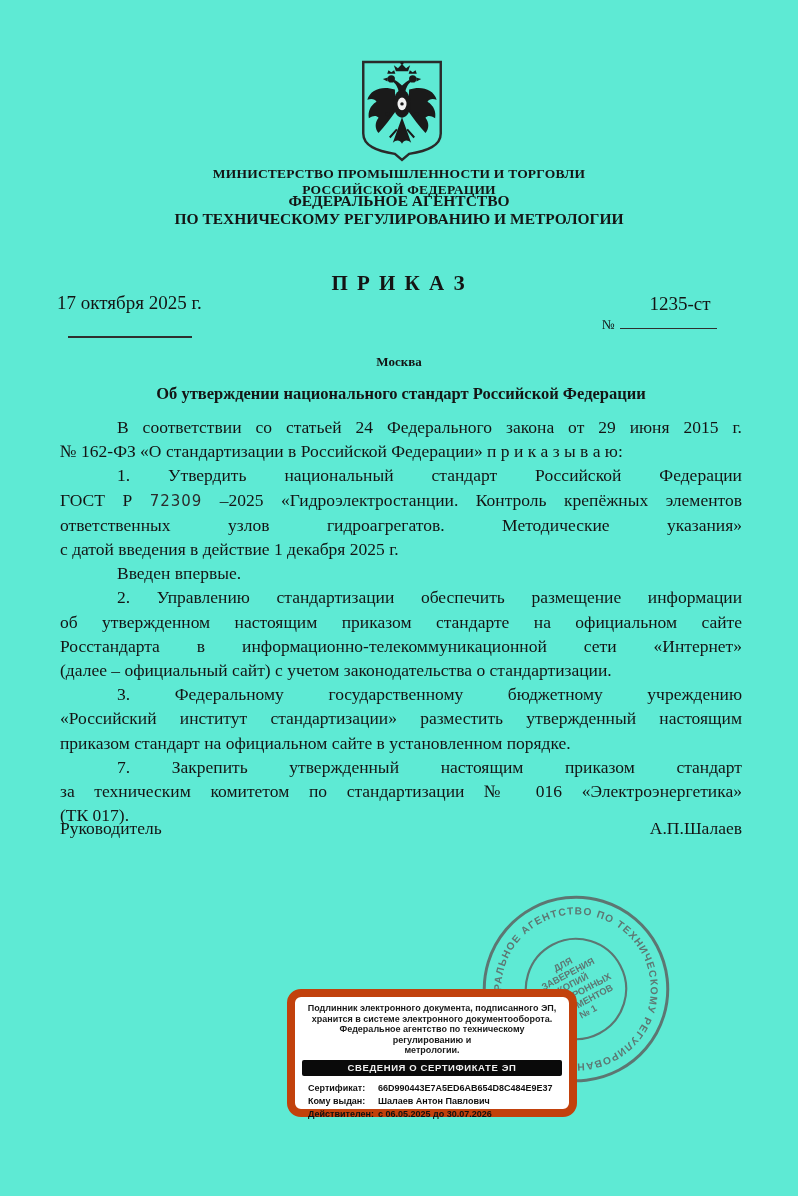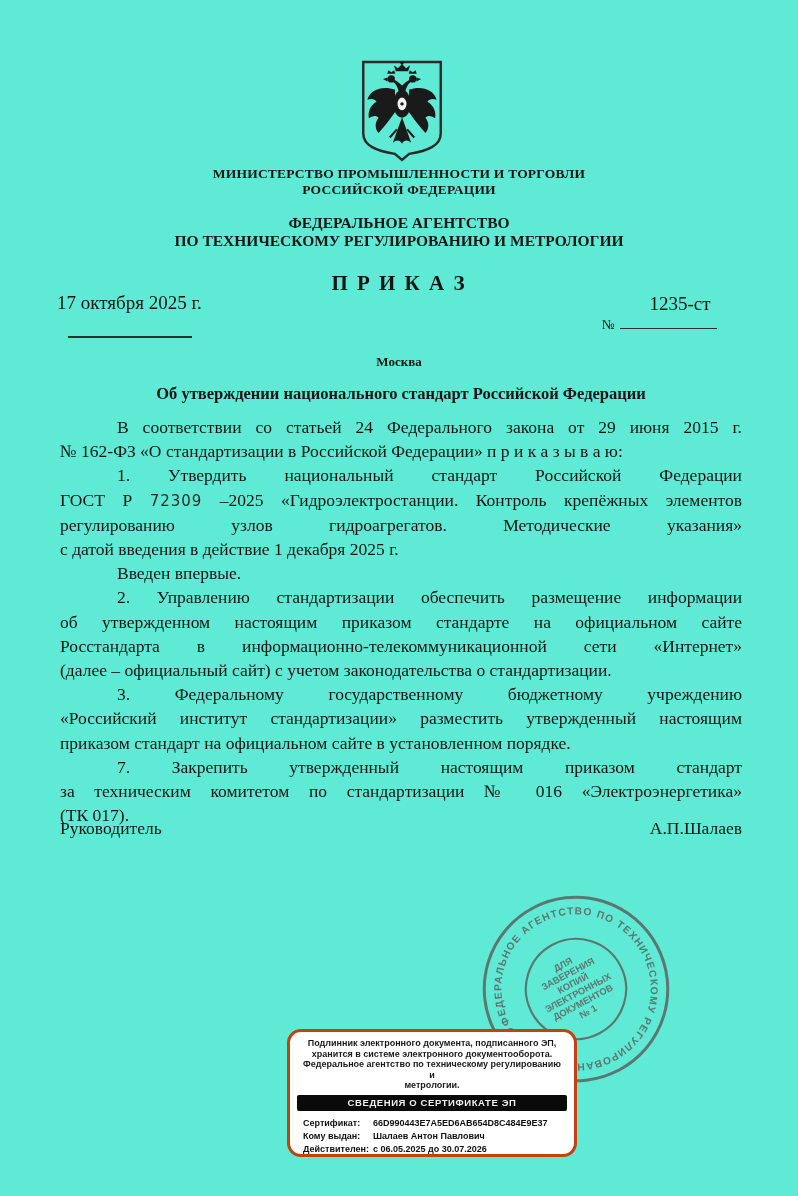--- a/index.html
+++ b/index.html
@@ -5,21 +5,21 @@
   html,body{margin:0;padding:0;background:#ffffff;}
   .page{position:relative;width:798px;height:1196px;background:#5eead4;overflow:hidden;
         font-family:"Liberation Serif",serif;color:#141414;}
 
   
   .emblem{position:absolute;left:356px;top:58px;width:92px;height:104px;}
 
   
   .hdr-min{position:absolute;top:166px;left:0;width:100%;text-align:center;
            font-weight:bold;font-size:13.5px;line-height:15.5px;letter-spacing:.2px;}
-  .hdr-ag{position:absolute;top:214px;left:0;width:100%;text-align:center;
+  .hdr-ag{position:absolute;top:192px;left:0;width:100%;text-align:center;
           font-weight:bold;font-size:15.5px;line-height:17.5px;}
 
   
   .prikaz{position:absolute;top:271px;left:0;width:100%;text-align:center;
           font-weight:bold;font-size:21px;letter-spacing:2px;}
   .date{position:absolute;left:57px;top:292px;font-size:19px;}
   .date-line{position:absolute;left:68px;top:336px;width:124px;border-top:2px solid #2f2f2f;}
   .num{position:absolute;left:620px;top:293px;width:120px;text-align:center;font-size:19px;}
   .num-row{position:absolute;left:602px;top:317px;font-size:13.5px;}
   .nl-rule{display:inline-block;width:97px;border-bottom:1.8px solid #2f2f2f;height:11px;margin-left:5px;}
@@ -40,22 +40,22 @@
 
   
   .stamp{position:absolute;left:480px;top:893px;width:192px;height:192px;z-index:1;
          opacity:.82;filter:blur(.3px);}
   .stamp text{font-family:"Liberation Sans",sans-serif;fill:#5d5d5d;}
   .ring-text{font-size:9.6px;letter-spacing:1.1px;font-weight:bold;}
   .ctr-text{font-size:8.8px;font-weight:bold;text-anchor:middle;}
 
   
   .esign{position:absolute;left:287px;top:989px;width:290px;height:128px;box-sizing:border-box;
-         background:#ffffff;border:3px solid #c2410c;border-radius:14px;z-index:2;
-         font-family:"Liberation Sans",sans-serif;margin-top:40px;}
+         background:#ffffff;border:8px solid #c2410c;border-radius:14px;z-index:2;
+         font-family:"Liberation Sans",sans-serif;}
   .notice{margin-top:6px;padding:0 10px;font-size:9px;font-weight:600;line-height:10.5px;
           text-align:center;color:#1a1a1a;}
   .bar{margin:4px 7px 6px;background:#0a0a0a;color:#efefef;font-size:9.5px;letter-spacing:.6px;
        text-align:center;padding:2px 0 3px;border-radius:2px;font-weight:600;}
   .frow{margin-left:13px;font-size:9px;font-weight:600;line-height:13px;color:#101010;}
   .flabel{display:inline-block;width:70px;}
 </style>
 </head>
 <body>
 
@@ -115,21 +115,21 @@
   </div>
   <div class="city">Москва</div>
 
   <div class="subject">Об утверждении национального стандарт Российской Федерации</div>
 
   <div class="body">
     <div class="bl ind str">В соответствии со статьей 24 Федерального закона от 29 июня 2015 г.</div>
     <div class="bl">№ 162-ФЗ «О стандартизации в Российской Федерации» п р и к а з ы в а ю:</div>
     <div class="bl ind str">1. Утвердить национальный стандарт Российской Федерации</div>
     <div class="bl str"><span>ГОСТ Р</span> <span class="gost-num">72309</span> <span>–2025 «Гидроэлектростанции. Контроль крепёжных элементов</span></div>
-    <div class="bl str">регулированию узлов гидроагрегатов. Методические указания»</div>
+    <div class="bl str">ответственных узлов гидроагрегатов. Методические указания»</div>
     <div class="bl">с датой введения в действие 1 декабря 2025 г.</div>
     <div class="bl ind">Введен впервые.</div>
     <div class="bl ind str">2. Управлению стандартизации обеспечить размещение информации</div>
     <div class="bl str">об утвержденном настоящим приказом стандарте на официальном сайте</div>
     <div class="bl str">Росстандарта в информационно-телекоммуникационной сети «Интернет»</div>
     <div class="bl">(далее – официальный сайт) с учетом законодательства о стандартизации.</div>
     <div class="bl ind str">3. Федеральному государственному бюджетному учреждению</div>
     <div class="bl str">«Российский институт стандартизации» разместить утвержденный настоящим</div>
     <div class="bl">приказом стандарт на официальном сайте в установленном порядке.</div>
     <div class="bl ind str">7. Закрепить утвержденный настоящим приказом стандарт</div>

